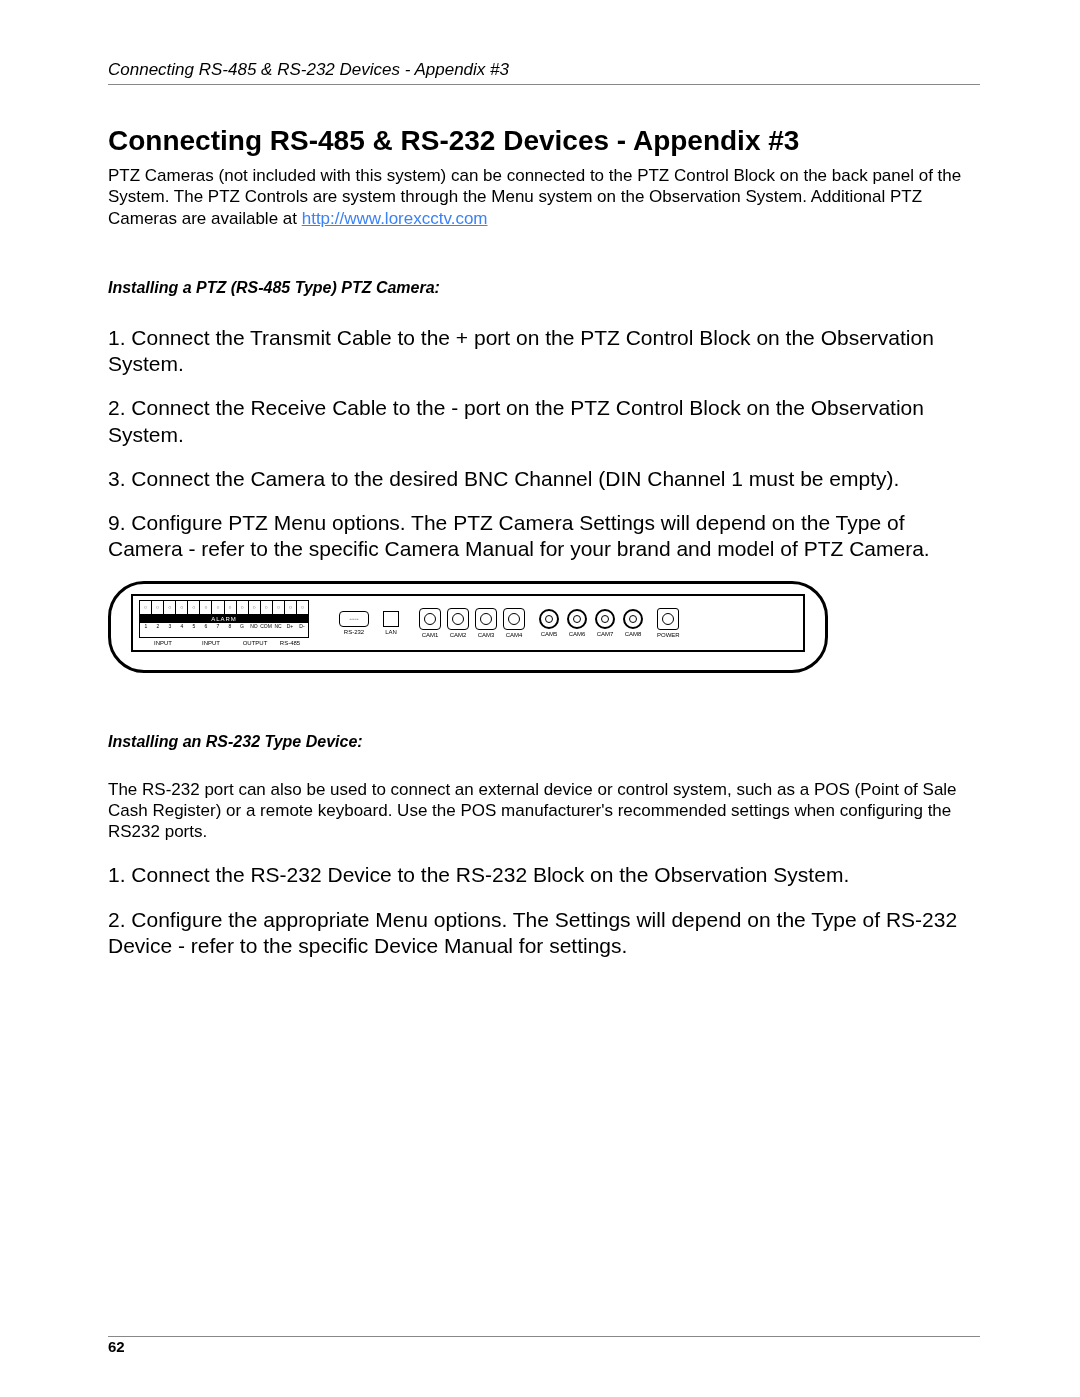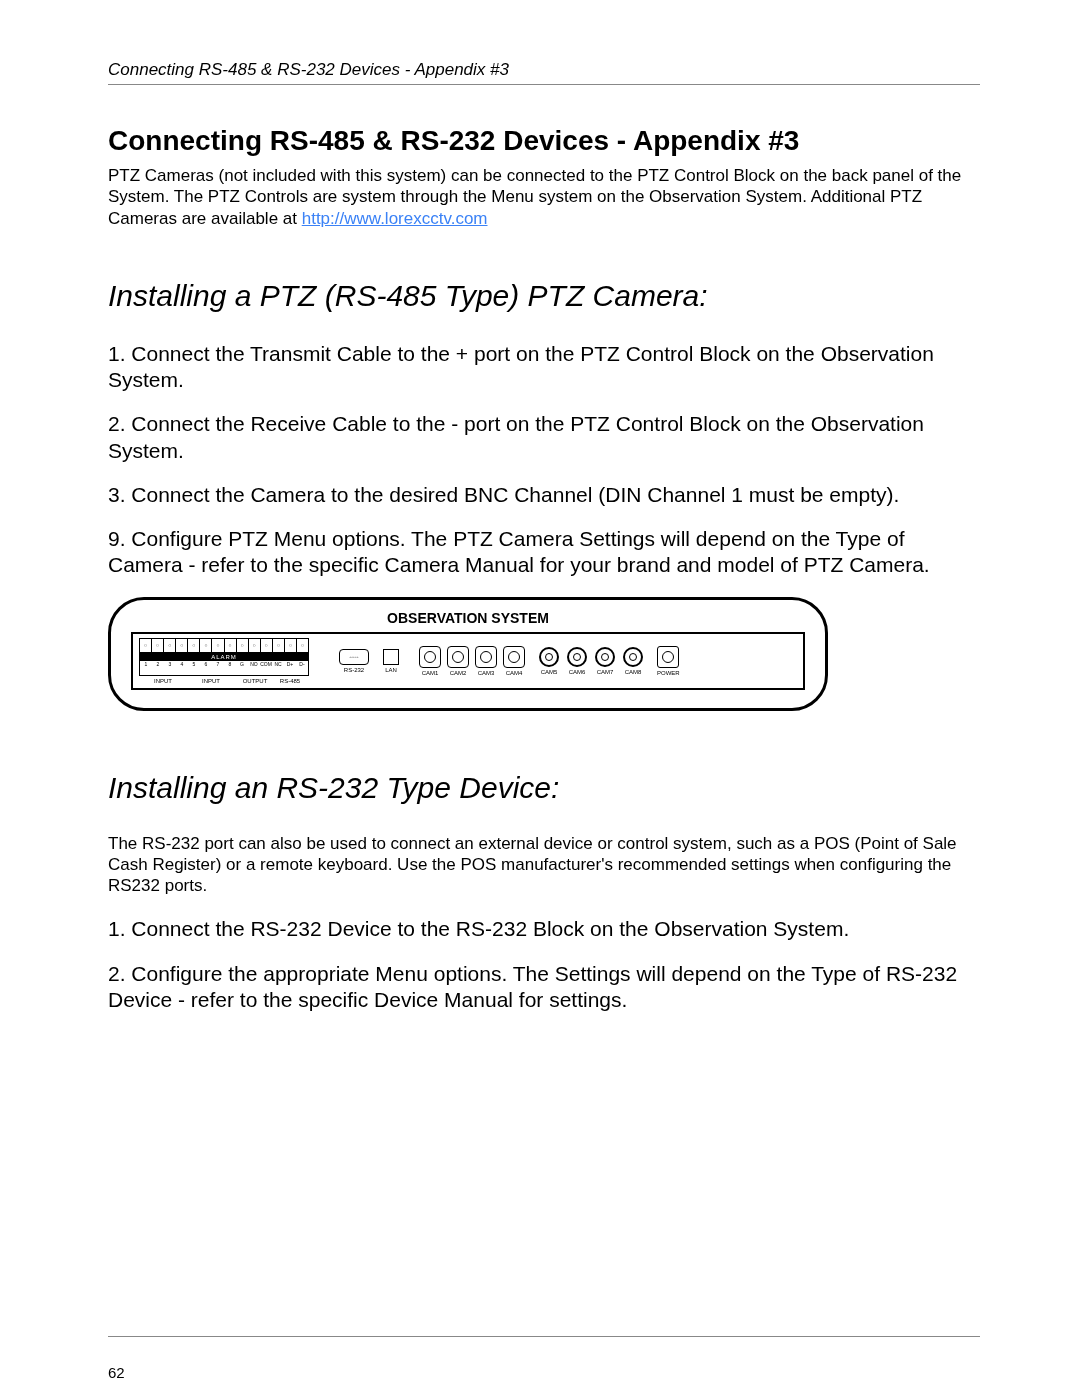--- a/index.html
+++ b/index.html
@@ -27,22 +27,22 @@
     font-weight: bold;
     margin-bottom: 8px;
   }
   .intro {
     font-size: 17px;
     line-height: 1.25;
     margin-bottom: 50px;
   }
   .intro a { color: #3b82f6; text-decoration: underline; }
   h2.section-title {
-    font-size: 30px;
-    font-weight: normal;
+    font-size: 16px;
+    font-weight: bold;
     font-style: italic;
     margin-bottom: 28px;
   }
   .step {
     font-size: 21px;
     line-height: 1.25;
     margin-bottom: 18px;
   }
   .diagram-box {
     border: 3px solid #000;
@@ -113,43 +113,43 @@
   .dome-lens{position:absolute;left:26px;top:2px;width:12px;height:12px;border:1.5px solid #000;border-radius:50%;}
   svg.wires{position:absolute;left:0;top:0;pointer-events:none;}
   .sec2-intro{font-size:17px;line-height:1.25;margin-bottom:20px;margin-top:27px;}
   .hr-bottom{
     position:absolute;
     left:108px; right:100px; bottom:60px;
     border:none;border-top:1px solid #888;
   }
   .page-num{
     position:absolute;
-    left:108px; bottom:16px;
+    left:108px; bottom:42px;
     font-size:15px;
+    font-weight:bold;
   }
 </style>
 </head>
 <body>
 
 <div class="header-line">Connecting RS-485 &amp; RS-232 Devices - Appendix #3</div>
 <hr class="hr-top">
 
 <h1 class="page-title">Connecting RS-485 &amp; RS-232 Devices - Appendix #3</h1>
 <p class="intro">
   <span>PTZ Cameras (not included with this system) can be connected to the PTZ Control Block on the back panel of the System. The PTZ Controls are system through the Menu system on the Observation System. Additional PTZ Cameras are available at </span><a href="#">http://www.lorexcctv.com</a>
 </p>
 
 <h2 class="section-title">Installing a PTZ (RS-485 Type) PTZ Camera:</h2>
 <p class="step">1. Connect the Transmit Cable to the + port on the PTZ Control Block on the Observation System.</p>
 <p class="step">2. Connect the Receive Cable to the - port on the PTZ Control Block on the Observation System.</p>
 <p class="step">3. Connect the Camera to the desired BNC Channel (DIN Channel 1 must be empty).</p>
 <p class="step">9. Configure PTZ Menu options. The PTZ Camera Settings will depend on the Type of Camera - refer to the specific Camera Manual for your brand and model of PTZ Camera.</p>
 
 <div class="diagram-box">
-  <div class="obs-label">OBSERVATION SYSTEM</div>
 
   <div class="panel">
 
     <div style="display:flex;flex-direction:column;align-items:flex-start;">
       <div class="terminal-block">
         <div class="terminal-row">
           <div>○</div>
             <div>○</div>
             <div>○</div>
             <div>○</div>

